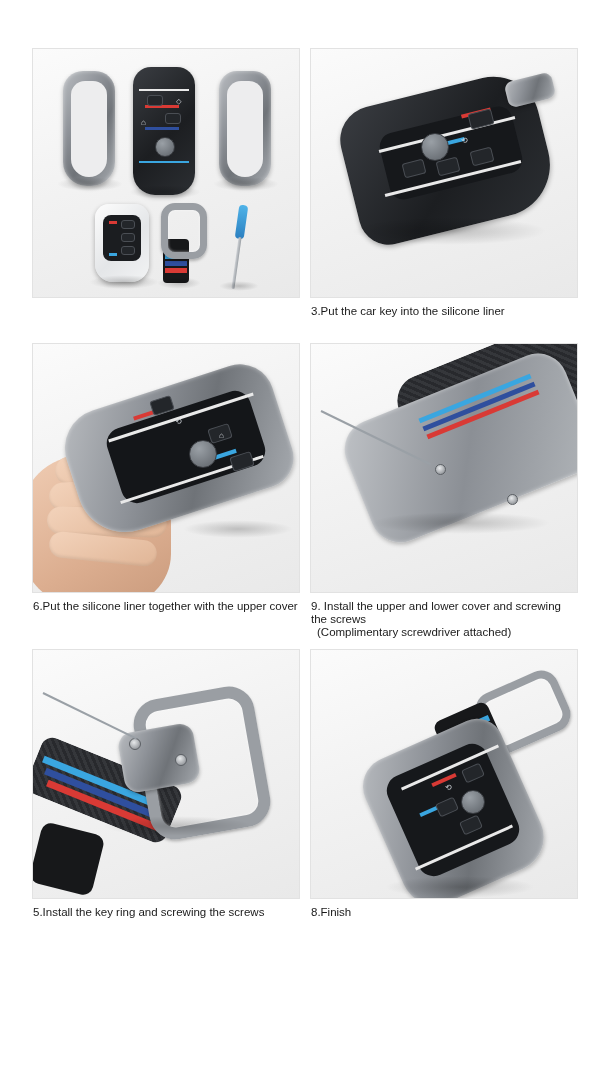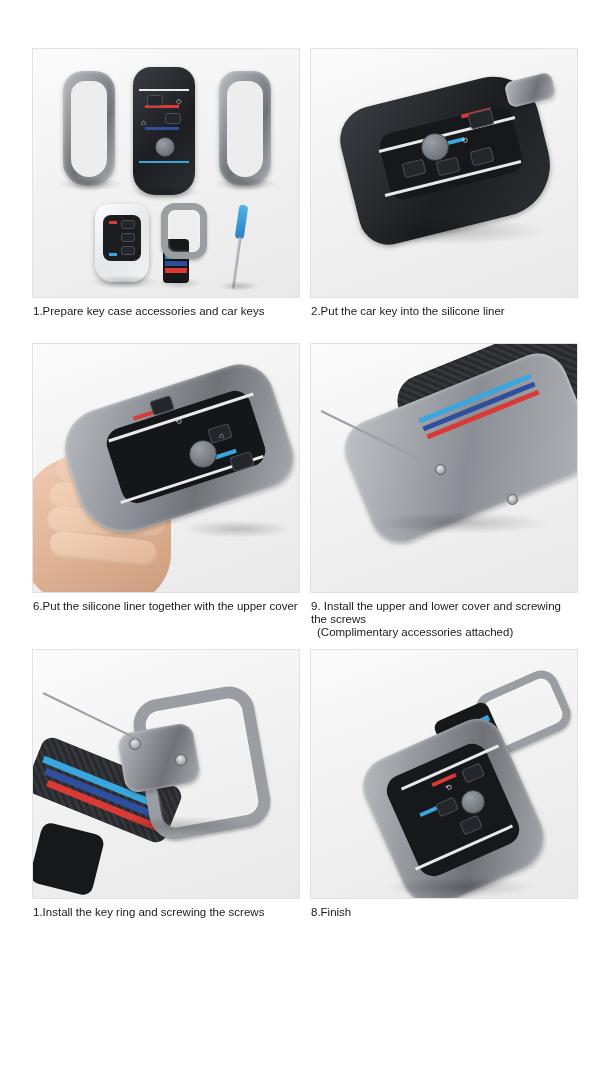--- a/index.html
+++ b/index.html
@@ -220,23 +220,20 @@
           <div class="stripe-lb" style="left:132px;top:205px;width:22px;height:5px;"></div>
           <div class="stripe-b" style="left:132px;top:212px;width:22px;height:5px;"></div>
           <div class="stripe-r" style="left:132px;top:219px;width:22px;height:5px;"></div>
           <div class="carabiner" style="left:128px;top:154px;width:32px;height:42px;border-radius:14px;"></div>
           <div class="shadow" style="left:124px;top:228px;width:44px;height:12px;"></div>
 
           <div class="screwdriver-handle" style="left:204px;top:156px;width:9px;height:34px;transform:rotate(8deg);"></div>
           <div class="screwdriver-shaft" style="left:202px;top:188px;width:3px;height:52px;transform:rotate(8deg);"></div>
           <div class="shadow" style="left:186px;top:232px;width:40px;height:10px;"></div>
         </div>
-      </div>
-      <div class="caption">
-        <span>1.Prepare key case accessories and car keys</span>
       </div>
     </div>
 
     <div class="cell">
       <div class="photo">
         <div class="scene">
           <div class="grad-bg"></div>
 
           <div class="keybody" style="left:36px;top:40px;width:200px;height:140px;border-radius:34px 46px 52px 30px;transform:rotate(-14deg);"></div>
 
@@ -250,21 +247,21 @@
           <div class="btn" style="left:158px;top:62px;width:22px;height:14px;transform:rotate(-14deg);"></div>
           <div class="circle-btn" style="left:110px;top:84px;width:26px;height:26px;"></div>
           <div class="btn" style="left:92px;top:112px;width:20px;height:13px;transform:rotate(-14deg);"></div>
           <div class="btn" style="left:126px;top:110px;width:20px;height:13px;transform:rotate(-14deg);"></div>
           <div class="btn" style="left:160px;top:100px;width:20px;height:13px;transform:rotate(-14deg);"></div>
           <div class="small-icon" style="left:150px;top:88px;">⟲</div>
           <div class="shadow" style="left:40px;top:168px;width:196px;height:28px;"></div>
         </div>
       </div>
       <div class="caption">
-        <span>2.Put the car key into the silicone liner</span>
+        <span>3.Put the car key into the silicone liner</span>
       </div>
     </div>
 
     <div class="cell">
       <div class="photo">
         <div class="scene">
           <div class="grad-bg"></div>
 
           <div class="hand" style="left:-12px;top:112px;width:150px;height:150px;"></div>
           <div class="finger" style="left:22px;top:108px;width:118px;height:28px;transform:rotate(-6deg);"></div>
@@ -307,21 +304,21 @@
 
           <div class="screw" style="left:124px;top:120px;width:9px;height:9px;"></div>
           <div class="screw" style="left:196px;top:150px;width:9px;height:9px;"></div>
 
           <div class="wire" style="left:10px;top:66px;width:122px;transform:rotate(26deg);"></div>
           <div class="shadow" style="left:60px;top:168px;width:180px;height:22px;"></div>
         </div>
       </div>
       <div class="caption">
         <span>9. Install the upper and lower cover and screwing the screws</span>
-        <span class="sub">(Complimentary accessories attached)</span>
+        <span class="sub">(Complimentary screwdriver attached)</span>
       </div>
     </div>
 
     <div class="cell">
       <div class="photo">
         <div class="scene">
           <div class="grad-bg"></div>
 
           <div class="leather" style="left:-4px;top:110px;width:150px;height:60px;border-radius:12px;transform:rotate(22deg);"></div>
           <div class="stripe-lb" style="left:6px;top:128px;width:120px;height:7px;transform:rotate(22deg);"></div>
@@ -333,21 +330,21 @@
           <div class="screw" style="left:96px;top:88px;width:10px;height:10px;"></div>
           <div class="screw" style="left:142px;top:104px;width:10px;height:10px;"></div>
 
           <div class="wire" style="left:10px;top:42px;width:104px;transform:rotate(26deg);"></div>
 
           <div class="strap" style="left:2px;top:178px;width:64px;height:62px;border-radius:10px;transform:rotate(14deg);"></div>
           <div class="shadow" style="left:70px;top:166px;width:150px;height:20px;"></div>
         </div>
       </div>
       <div class="caption">
-        <span>1.Install the key ring and screwing the screws</span>
+        <span>5.Install the key ring and screwing the screws</span>
       </div>
     </div>
 
     <div class="cell">
       <div class="photo">
         <div class="scene">
           <div class="grad-bg"></div>
 
           <div class="carabiner" style="left:168px;top:30px;width:72px;height:48px;border-width:8px;border-radius:18px;transform:rotate(-24deg);"></div>
 

